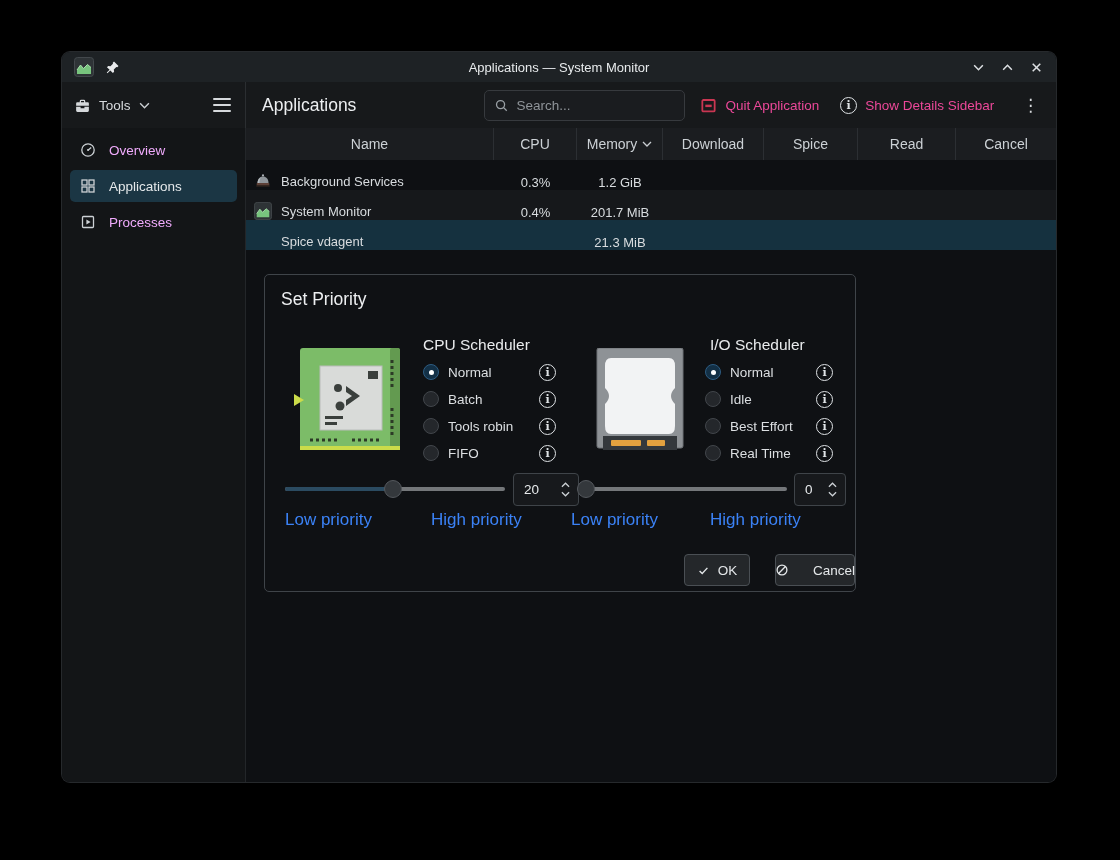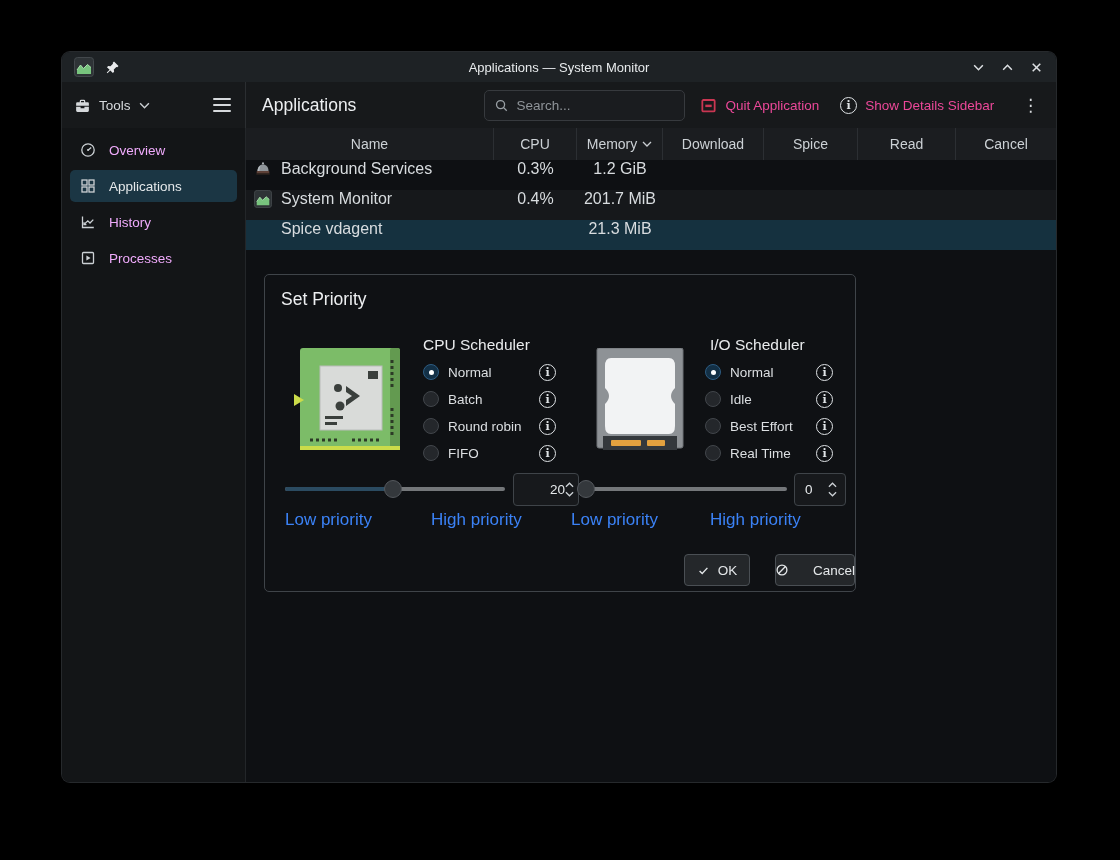--- a/index.html
+++ b/index.html
@@ -37,21 +37,21 @@
   .side-icon{ width:16px; height:16px; color:#ccd1d5; flex:0 0 16px; }
 
   
   .main{ flex:1; position:relative; background:#0e1013; }
   .thead{ display:flex; height:32px; background:#1b1d20; font-size:14px; color:#ccd1d5; }
   .th{ display:flex; align-items:center; justify-content:center; gap:5px; border-right:1px solid #2c2f33; }
   .th:last-child{ border-right:none; }
   .c1{ width:248px; flex:0 0 248px; } .c2{ width:83px; flex:0 0 83px; } .c3{ width:86px; flex:0 0 86px; }
   .c4{ width:101px; flex:0 0 101px; } .c5{ width:94px; flex:0 0 94px; } .c6{ width:98px; flex:0 0 98px; }
   .c7{ flex:1; }
-  .trow{ display:flex; height:30px; font-size:16px; color:#d8dcdf; align-items:flex-start; }
+  .trow{ display:flex; height:30px; font-size:13px; color:#d8dcdf; align-items:flex-end; }
   .trow.alt{ background:#16181b; }
   .trow.selected{ background:#15313f; }
   .td{ display:flex; align-items:center; justify-content:center; }
   .td.name{ justify-content:flex-start; padding-left:8px; gap:9px; }
   .row-icon{ width:18px; height:18px; flex:0 0 18px; }
   .row-icon.blank{ visibility:hidden; }
 
   
   .dialog{ position:absolute; left:202px; top:222px; width:592px; height:318px; background:#0f1114; border:1px solid #3f4449; border-radius:5px; }
   .dlg-title{ position:absolute; left:16px; top:14px; font-size:17.5px; color:#edeff1; }
@@ -67,21 +67,21 @@
   .radio.sel::after{ content:""; width:5px; height:5px; background:#fff; border-radius:50%; }
   .info-icon{ margin-left:auto; width:17px; height:17px; flex:0 0 17px; border:1.5px solid #dfe3e6; border-radius:50%; color:#dfe3e6; display:flex; align-items:center; justify-content:center; font:600 11px "DejaVu Serif",serif; }
   .info-icon::after{ content:"i"; }
 
   .slider{ position:absolute; top:205px; height:18px; }
   .cpu-slider{ left:20px; width:220px; } .io-slider{ left:312px; width:210px; }
   .slider .track{ position:absolute; left:0; right:0; top:7px; height:4px; background:#74777a; border-radius:2px; }
   .slider .fill{ position:absolute; left:0; top:7px; height:4px; background:#2b4b61; border-radius:2px; }
   .slider .handle{ position:absolute; top:0; width:18px; height:18px; border-radius:50%; background:#34383c; border:1px solid #54585d; }
   .spinbox{ position:absolute; top:198px; height:33px; background:#17191c; border:1px solid #3f4449; border-radius:4px; display:flex; align-items:center; }
-  .cpu-spin{ left:248px; width:66px;padding-left:26px; } .io-spin{ left:529px; width:52px; }
+  .cpu-spin{ left:248px; width:66px; } .io-spin{ left:529px; width:52px; }
   .spin-val{ padding-left:10px; font-size:13.5px; color:#e7eaec; flex:1; }
   .spin-arrows{ display:flex; flex-direction:column; gap:3px; padding-right:8px; color:#ccd1d5; }
   .prio-label{ position:absolute; top:235px; font-size:17px; color:#3b82f6; }
   .lp-cpu{ left:20px; } .hp-cpu{ left:166px; } .lp-io{ left:306px; } .hp-io{ left:445px; }
 
   .dlg-btn{ position:absolute; top:279px; height:32px; background:#24272a; border:1px solid #4a4f54; border-radius:4px; display:flex; align-items:center; justify-content:center; gap:8px; font-size:13.5px; color:#e4e7e9; font-family:inherit; }
   .ok-btn{ left:419px; width:66px; } .cancel-btn{ left:510px; width:80px;gap:24px; }
 </style>
 </head>
 <body>
@@ -189,30 +189,20 @@
       <div class="side-item selected">
         <span class="side-icon">
           <svg width="16" height="16" viewBox="0 0 16 16" fill="none" stroke="currentColor" stroke-width="1.3">
               <rect x="2" y="2" width="5" height="5"></rect>
               <rect x="9" y="2" width="5" height="5"></rect>
               <rect x="2" y="9" width="5" height="5"></rect>
               <rect x="9" y="9" width="5" height="5"></rect>
             </svg>
         </span>
         <span>Applications</span>
-      </div>
-      <div class="side-item">
-        <span class="side-icon">
-          <svg width="16" height="16" viewBox="0 0 16 16" fill="none" stroke="currentColor" stroke-width="1.3">
-              <path d="M2.5 2.5 V13.5 H13.8"></path>
-              <path d="M4 10.5 L7.8 6.8 L10 9 L13.3 5.6"></path>
-              <path d="M4 8.3 V10.7 H6.4"></path>
-            </svg>
-        </span>
-        <span>History</span>
       </div>
       <div class="side-item">
         <span class="side-icon">
           <svg width="16" height="16" viewBox="0 0 16 16">
               <rect x="2.5" y="2.5" width="11" height="11" rx="1" fill="none" stroke="currentColor" stroke-width="1.3"></rect>
               <path d="M6.4 5.4 L10.6 8 L6.4 10.6 Z" fill="currentColor"></path>
             </svg>
         </span>
         <span>Processes</span>
       </div>
@@ -333,21 +323,21 @@
         <span>Normal</span>
         <span class="info-icon"></span>
       </div>
       <div class="radio-row">
         <span class="radio"></span>
         <span>Batch</span>
         <span class="info-icon"></span>
       </div>
       <div class="radio-row">
         <span class="radio"></span>
-        <span>Round robin</span>
+        <span>Tools robin</span>
         <span class="info-icon"></span>
       </div>
       <div class="radio-row">
         <span class="radio"></span>
         <span>FIFO</span>
         <span class="info-icon"></span>
       </div>
     </div>
 
     <div class="hdd-art">

